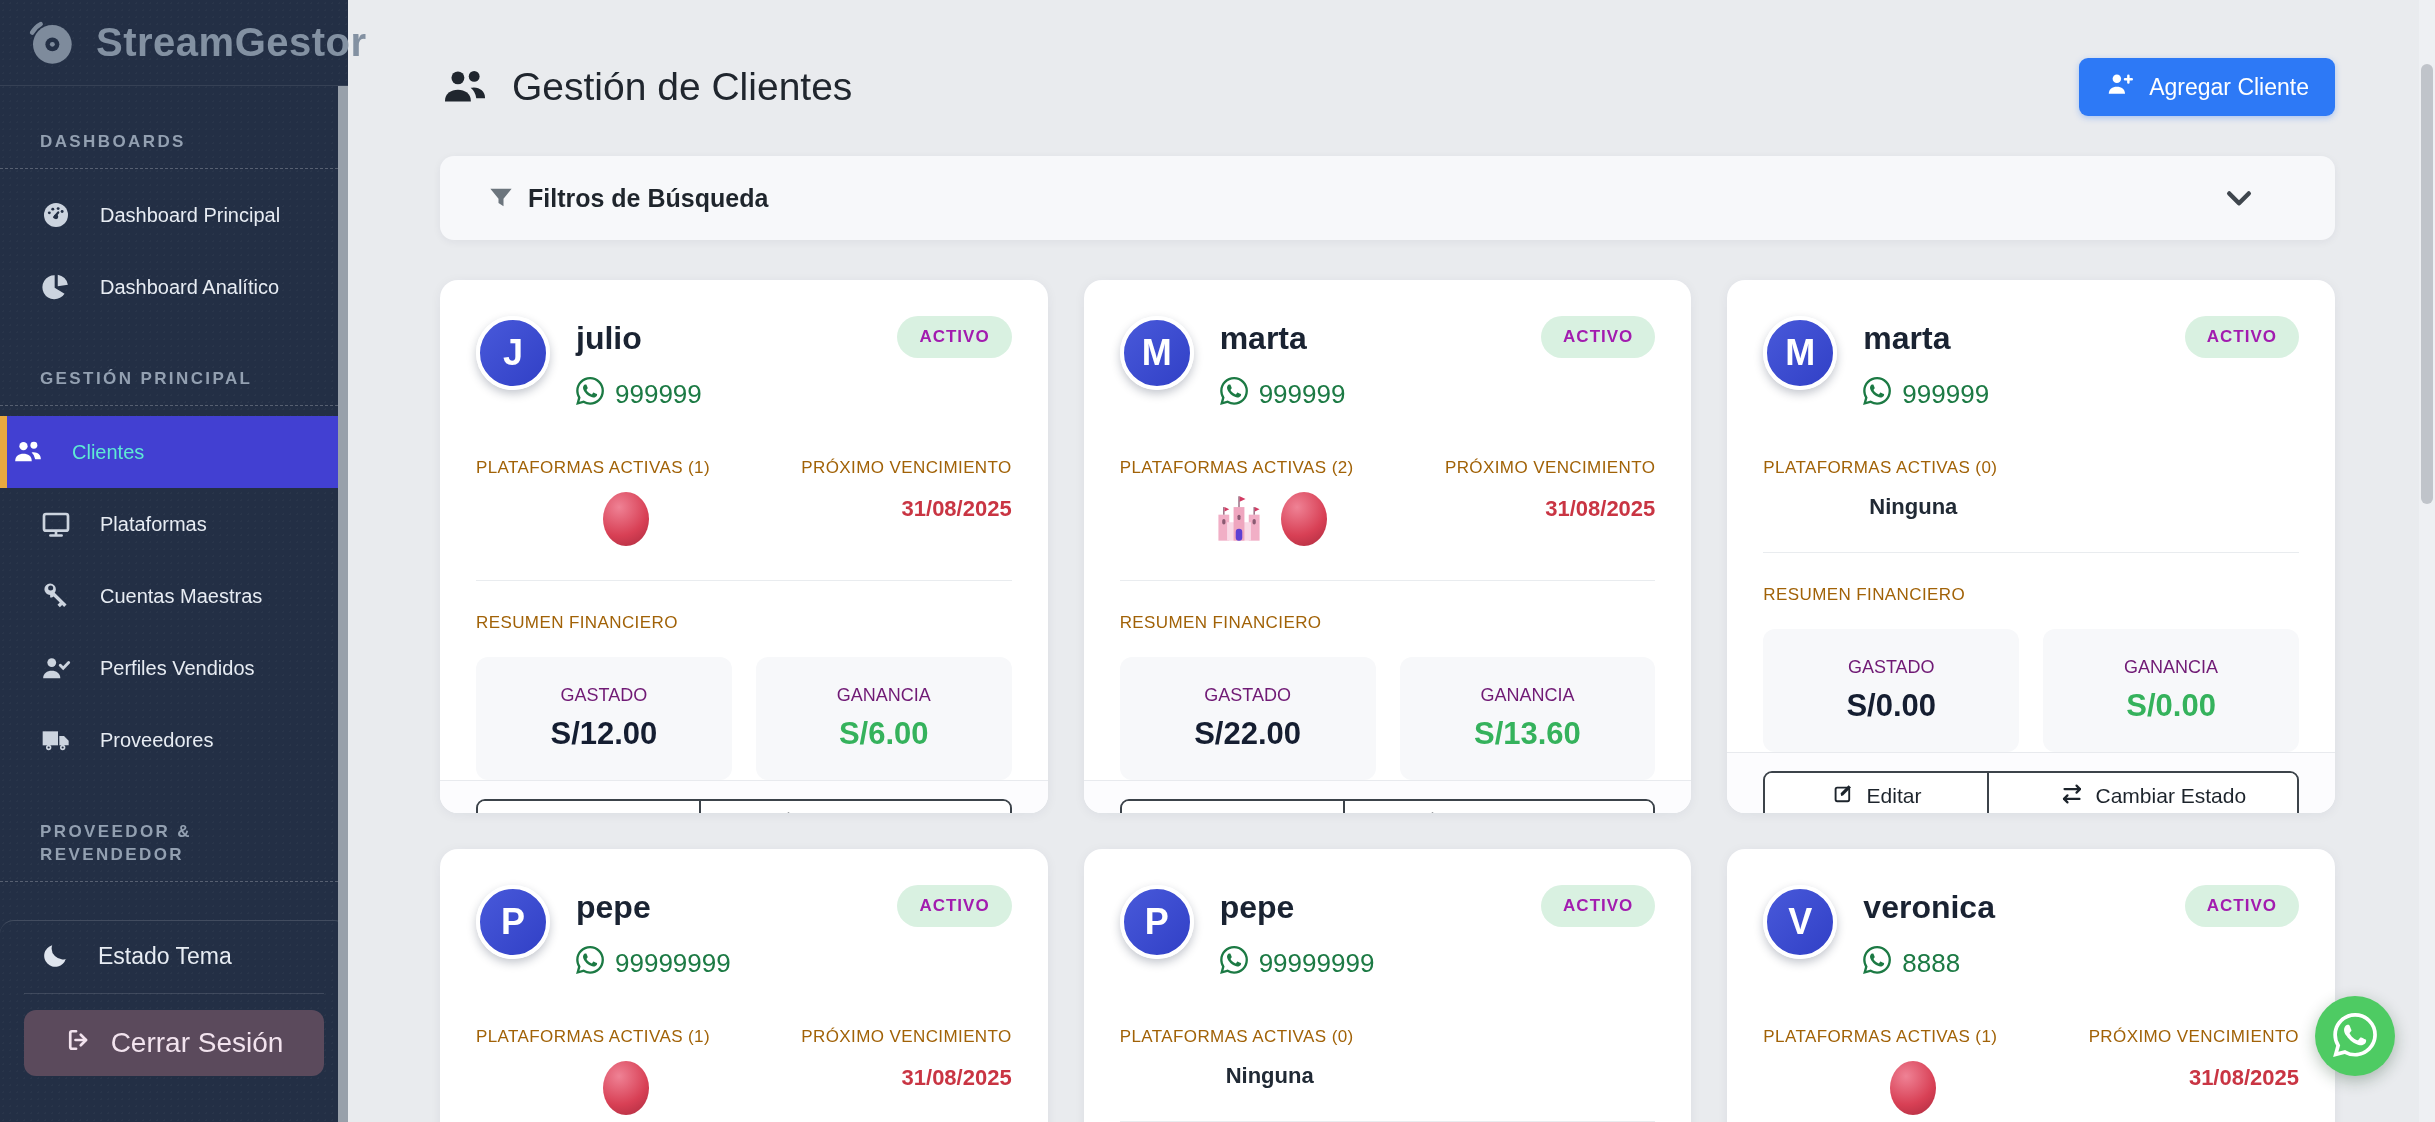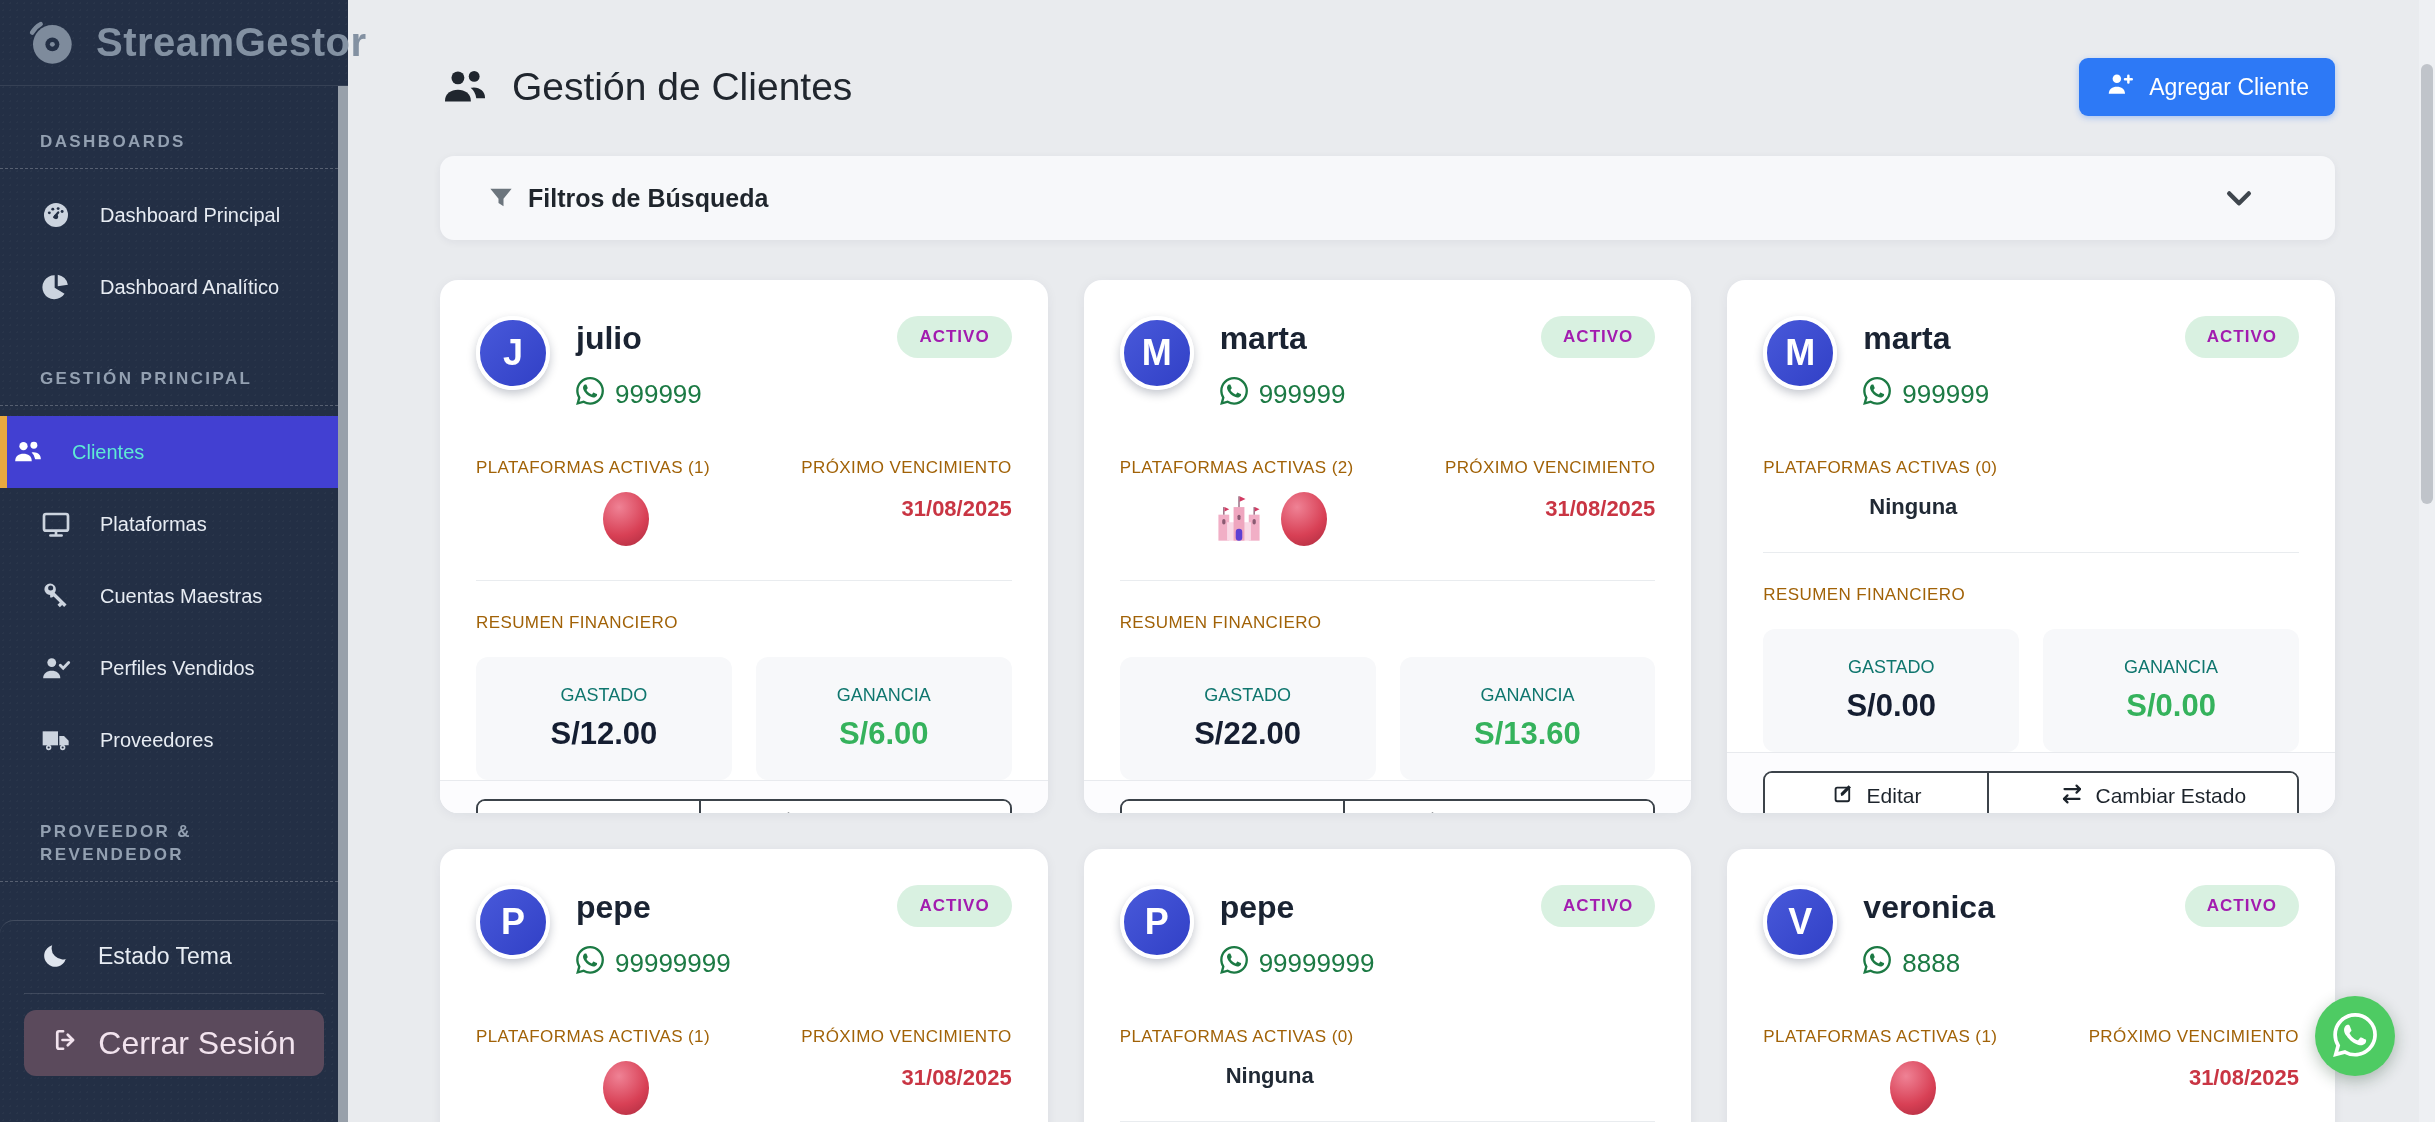--- a/index.html
+++ b/index.html
@@ -28,21 +28,21 @@
   .sidebar-bottom { position:absolute; left:0; right:0; bottom:0; height:202px; background:#232f45;
     border-top:1px solid rgba(255,255,255,.14); border-radius:14px 14px 0 0; z-index:2;
     background-image:radial-gradient(rgba(255,255,255,.028) 1px, transparent 1px); background-size:7px 7px; }
   .theme-item { height:70px; display:flex; align-items:center; gap:28px; padding-left:40px;
     color:#e7ecf3; font-size:23px; cursor:pointer; }
   .theme-item .ni-icon { width:30px; height:30px; color:#dfe5ee; }
   .theme-item .ni-icon svg { width:30px; height:30px; }
   .sb-div { border-top:1px solid rgba(255,255,255,.13); margin:2px 24px 16px; }
   .logout-btn { display:flex; align-items:center; justify-content:center; gap:18px;
     width:calc(100% - 48px); margin:0 24px; height:66px; border:none; border-radius:12px;
-    background:#5b4a5c; color:#f2e3ee; font-size:32px; font-family:inherit; cursor:pointer; }
+    background:#5b4a5c; color:#f2e3ee; font-size:28px; font-family:inherit; cursor:pointer; }
   .logout-btn svg { width:28px; height:28px; }
   .sb-scroll { position:absolute; top:86px; right:0; bottom:0; width:10px; background:#39455c; z-index:3; }
   .sb-scroll .sb-thumb { position:absolute; top:0; bottom:0; width:100%; background:#98a0aa; }
 
   
   .main { flex:1; padding:58px 100px 0 92px; position:relative; }
   .page-head { display:flex; align-items:center; justify-content:space-between; }
   .page-title { display:flex; align-items:center; gap:22px; font-size:39px; font-weight:500; color:#20262e; }
   .page-title .pt-icon svg { width:50px; height:50px; display:block; color:#20262e; }
   .add-btn { display:flex; align-items:center; gap:14px; background:#2d79f6; color:#fff; border:none;
@@ -84,21 +84,21 @@
   .ball { width:46px; height:54px; border-radius:50%;
     background:radial-gradient(circle at 35% 28%, #ef8295, #d84055 58%, #a92a3d); }
   .castle svg { width:52px; height:52px; display:block; }
   .none-txt { margin-top:16px; text-align:center; font-size:22px; font-weight:700; color:#212a35; }
   .col-right { text-align:right; }
   .due { margin-top:18px; font-size:22px; font-weight:800; color:#c93543; }
   .c-div { border:none; border-top:1px solid #e9ecef; margin-top:32px; }
   .fin-lbl { margin-top:32px; }
   .fin-boxes { margin-top:24px; display:flex; gap:24px; }
   .fin-box { flex:1; background:#f7f8fa; border-radius:12px; padding:28px 10px; text-align:center; }
-  .fin-lab { font-size:18px; color:#0f766e; }
+  .fin-lab { font-size:18px; color:#701a75; }
   .fin-val { margin-top:10px; font-size:31px; font-weight:800; color:#151e31; }
   .fin-val.green { color:#35b25c; }
   .card-footer { margin-top:auto; border-top:1px solid #e8eaee; background:#fcfcfe; padding:18px 36px 22px; }
   .btn-group { display:flex; border:2px solid #3c434a; border-radius:9px; overflow:hidden; background:#fff;gap:20px; }
   .btn-group button { height:46px; border:none; background:#fff; font-family:inherit; font-size:21px;
     color:#1d242c; display:flex; align-items:center; justify-content:center; gap:12px; cursor:pointer; }
   .btn-group button svg { width:24px; height:24px; }
   .btn-edit { flex:0 0 42%; border-right:2px solid #3c434a !important; }
   .btn-state { flex:1; }
 

